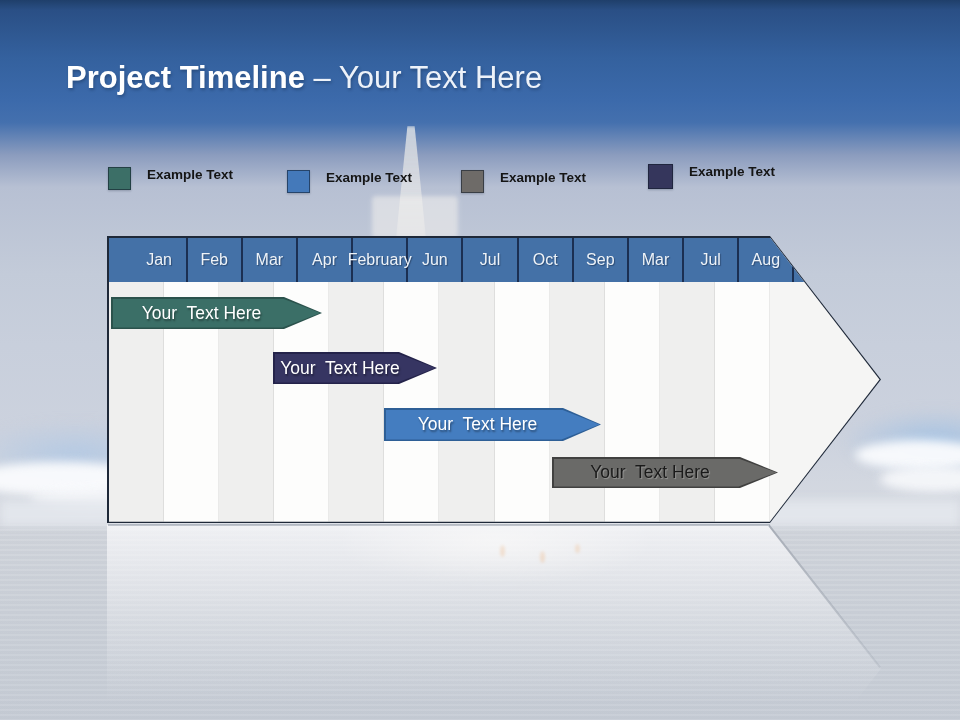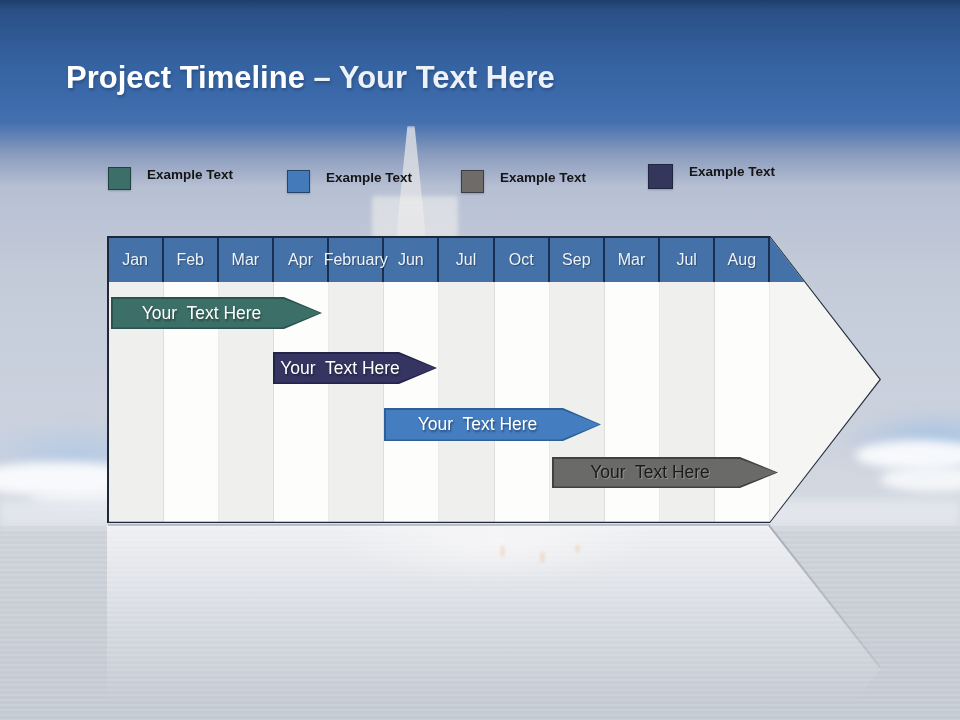--- a/index.html
+++ b/index.html
@@ -42,37 +42,37 @@
     transform:rotate(52deg);transform-origin:top left;}
   .rig-reflection{position:absolute;left:345px;top:524px;width:300px;height:58px;filter:blur(5px);opacity:.8;
     background:radial-gradient(ellipse at 50% 30%,rgba(248,246,242,.95) 0%,rgba(248,246,242,0) 75%);}
   .spark{position:absolute;width:5px;height:12px;border-radius:50%;filter:blur(1.5px);background:#dd8a3e;opacity:.55;}
   .spark1{left:500px;top:545px;} .spark2{left:540px;top:551px;} .spark3{left:575px;top:544px;height:9px;}
 
   
   .title{position:absolute;left:66px;top:60px;font-size:31px;color:#ffffff;
     text-shadow:1px 2px 3px rgba(10,25,50,.3);white-space:pre;}
   .title .t-bold{font-weight:bold;}
-  .title .t-rest{font-weight:bold;color:#edf2f9;}
+  .title .t-rest{font-weight:normal;color:#edf2f9;}
 
   
   .legend-item{position:absolute;display:flex;align-items:flex-start;}
   .legend-swatch{width:21px;height:21px;border:1px solid rgba(15,25,40,.55);
     box-shadow:0 1px 2px rgba(20,30,50,.25);flex:0 0 auto;}
   .legend-label{margin-left:16px;font-size:13.5px;font-weight:bold;color:#151515;white-space:pre;}
   .li-1{left:108px;top:167px;} .li-2{left:287px;top:170px;} .li-3{left:461px;top:170px;} .li-4{left:648px;top:164px;}
   .li-4 .legend-swatch{width:23px;height:23px;}
 
   
   .timeline{position:absolute;left:107px;top:236px;width:774px;height:287px;}
   .arrow-outline{position:absolute;inset:0;background:#1e2838;
     clip-path:polygon(0 0,663px 0,100% 50%,663px 100%,0 100%);}
   .arrow-fill{position:absolute;inset:1.5px;background:#f5f5f4;
     clip-path:polygon(0 0,661.5px 0,100% 50%,661.5px 100%,0 100%);}
-  .month-row{position:absolute;left:0;top:0;right:0;height:44px;display:flex;}
+  .month-row{position:absolute;left:0;top:0;right:0;height:44px;display:flex;padding-left:24px;}
   .month-cell{width:55.17px;flex:0 0 auto;display:flex;align-items:center;justify-content:center;
     color:#eef3f8;font-size:16px;border-right:2px solid #1b2f52;box-sizing:border-box;
     text-shadow:1px 1px 1px rgba(10,20,40,.4);}
   .grid{position:absolute;left:0;top:44px;bottom:0;display:flex;}
   .col{width:55.17px;flex:0 0 auto;box-sizing:border-box;border-right:1px solid rgba(120,120,120,.14);}
   .col:nth-child(odd){background:#efefee;}
   .col:nth-child(even){background:#fdfdfc;}
 
   
   .bar{position:absolute;text-align:center;--tip:38px;}

